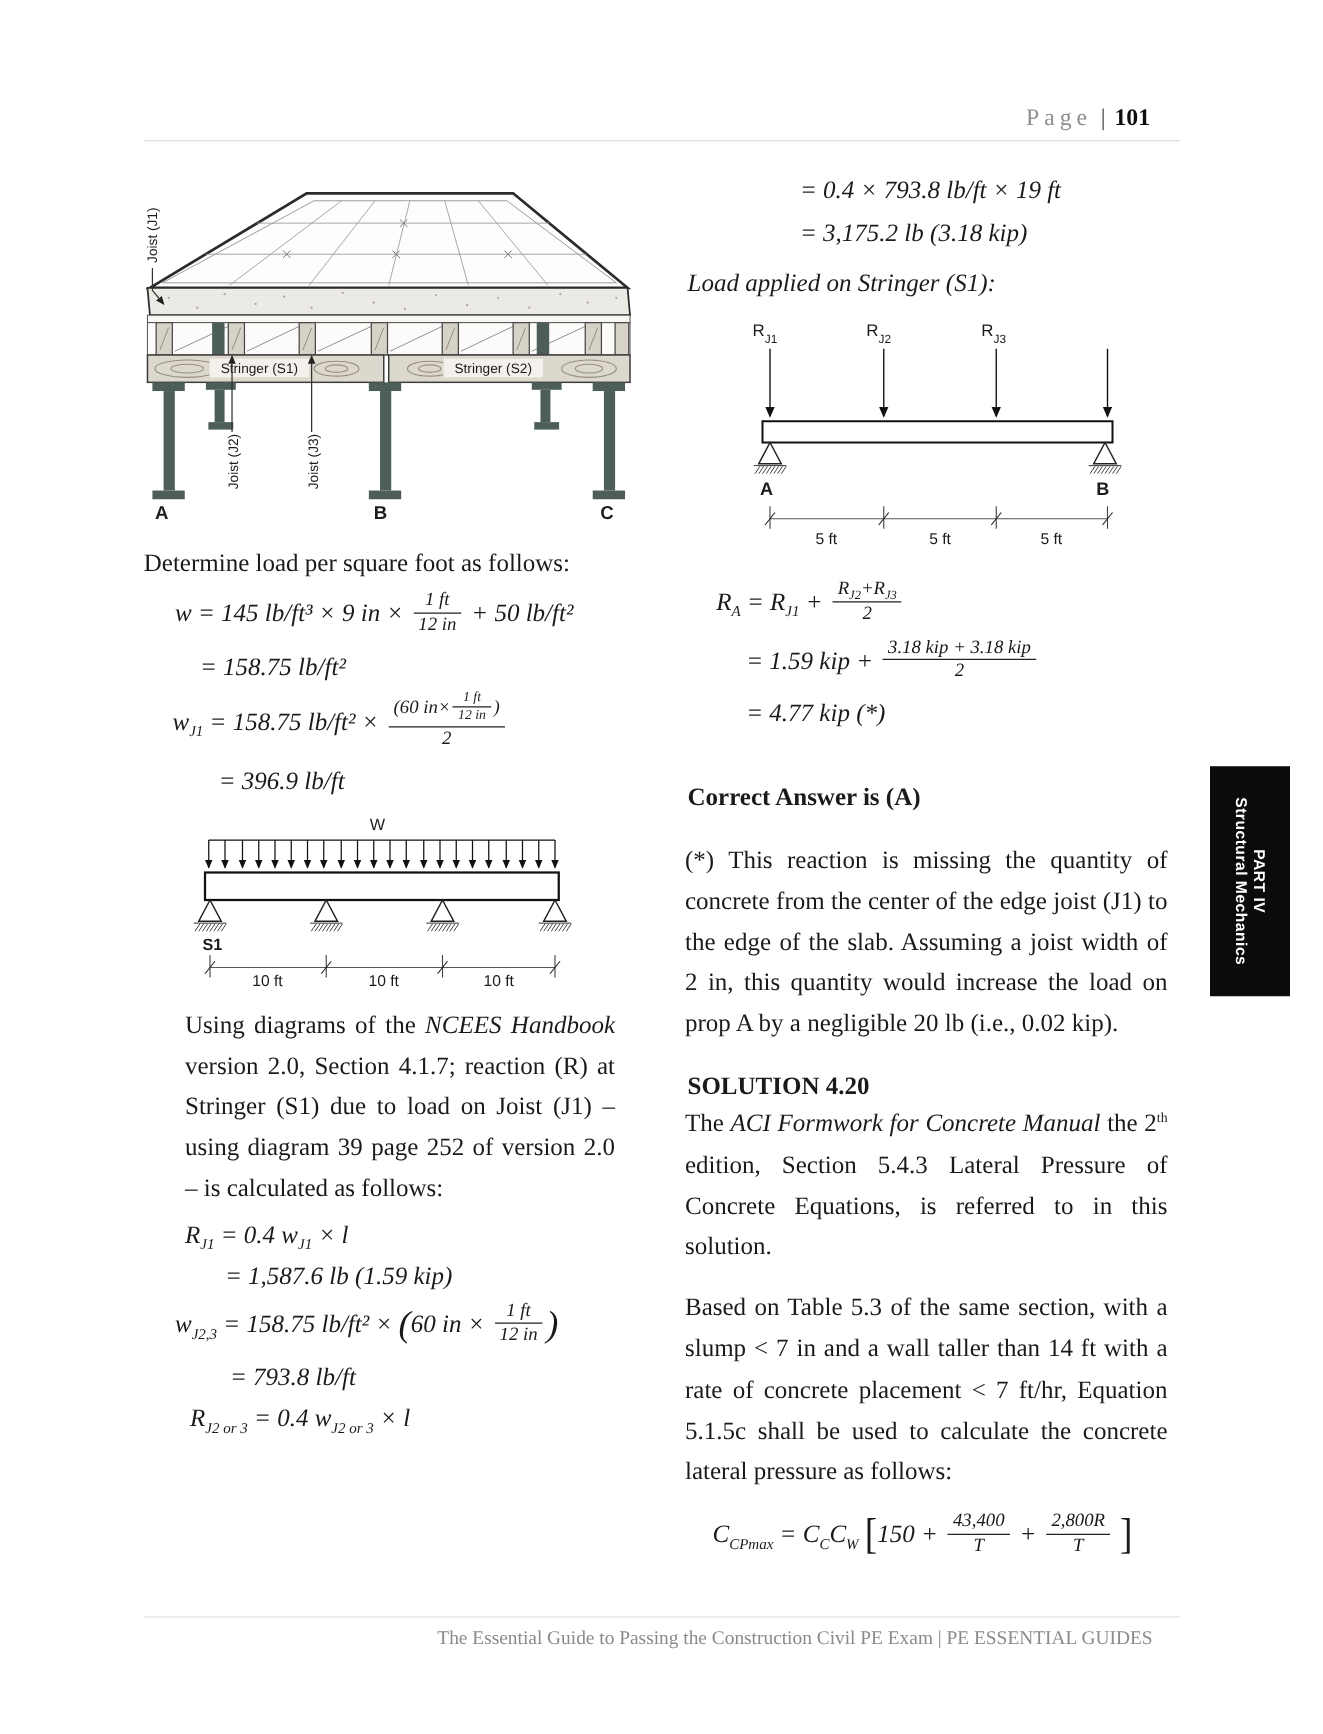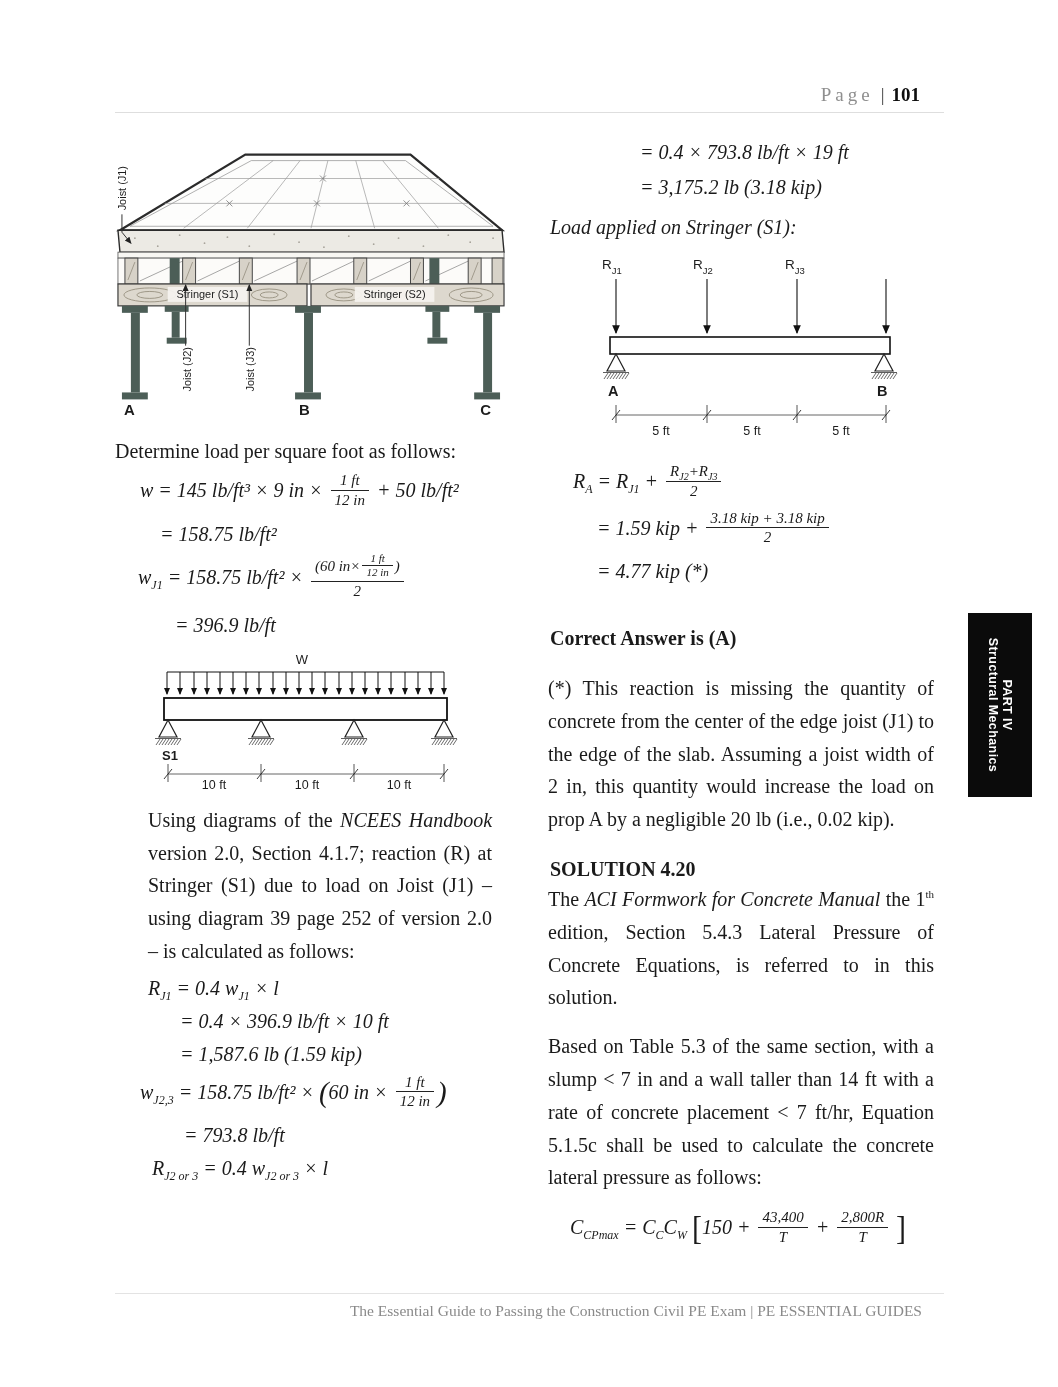--- a/index.html
+++ b/index.html
@@ -291,23 +291,20 @@
     </svg>
 
     <p class="body" style="margin:12px 0 0 36px;width:344px">
       <span>Using diagrams of the </span><i>NCEES Handbook</i><span> version 2.0, Section 4.1.7; reaction (R) at Stringer (S1) due to load on Joist (J1) – using diagram 39 page 252 of version 2.0 – is calculated as follows:</span>
     </p>
 
     <div class="eq" style="margin:8px 0 0 36px">
       <span>R</span><sub class="s">J1</sub><span> = 0.4 w</span><sub class="s">J1</sub><span> × l</span>
     </div>
     <div class="eq" style="margin:8px 0 0 68px">
-      <span>= 0.4 × 396.9 lb/ft × 10 ft</span>
-    </div>
-    <div class="eq" style="margin:8px 0 0 68px">
       <span>= 1,587.6 lb (1.59 kip)</span>
     </div>
 
 
     <div class="eq" style="margin:8px 0 0 28px">
       <span>w</span><sub class="s">J2,3</sub><span> = 158.75 lb/ft² ×</span>
       <span class="bigp">(</span><span>60 in ×</span>
       <span class="frac">
           <span class="fn">1 ft</span>
           <span class="fd">12 in</span>
@@ -401,21 +398,21 @@
   </div>
 
   <div class="col-right-bottom">
     <p class="shead b" style="margin-left:2px">Correct Answer is (A)</p>
 
     <p class="body" style="margin-top:22px">(*) This reaction is missing the quantity of concrete from the center of the edge joist (J1) to the edge of the slab. Assuming a joist width of 2 in, this quantity would increase the load on prop A by a negligible 20 lb (i.e., 0.02 kip).</p>
 
     <p class="shead b" style="margin-top:22px;margin-left:2px">SOLUTION 4.20</p>
 
     <p class="body" style="margin-top:2px">
-      <span>The </span><i>ACI Formwork for Concrete Manual</i><span> the 1</span><sup class="sp">th</sup><span> edition, Section 5.4.3 Lateral Pressure of Concrete Equations, is referred to in this solution.</span>
+      <span>The </span><i>ACI Formwork for Concrete Manual</i><span> the 2</span><sup class="sp">th</sup><span> edition, Section 5.4.3 Lateral Pressure of Concrete Equations, is referred to in this solution.</span>
     </p>
 
     <p class="body" style="margin-top:16px">Based on Table 5.3 of the same section, with a slump &lt; 7 in and a wall taller than 14 ft with a rate of concrete placement &lt; 7 ft/hr, Equation 5.1.5c shall be used to calculate the concrete lateral pressure as follows:</p>
 
     <div class="eq" style="margin:16px 0 0 22px">
       <span>C</span><sub class="s">CPmax</sub><span> = C</span><sub class="s">C</sub><span>C</span><sub class="s">W</sub>
       <span class="bigb">[</span><span>150 +</span>
       <span class="frac">
           <span class="fn">43,400</span>
           <span class="fd">T</span>

